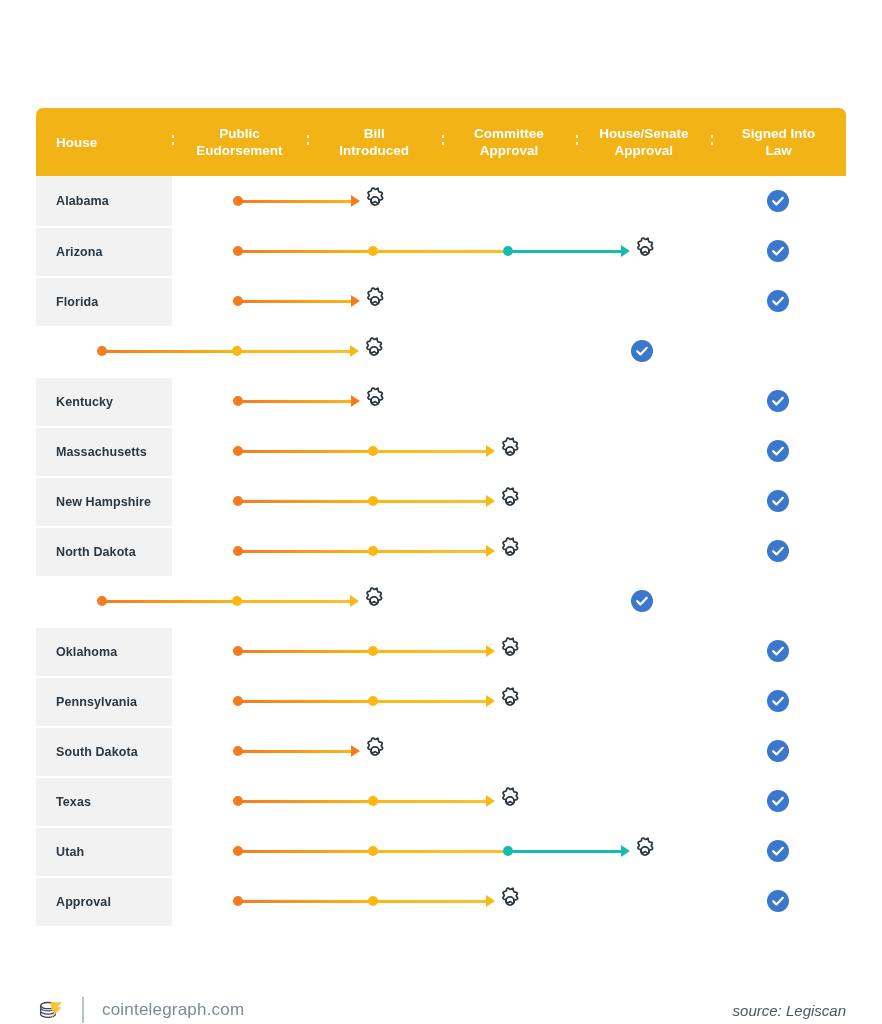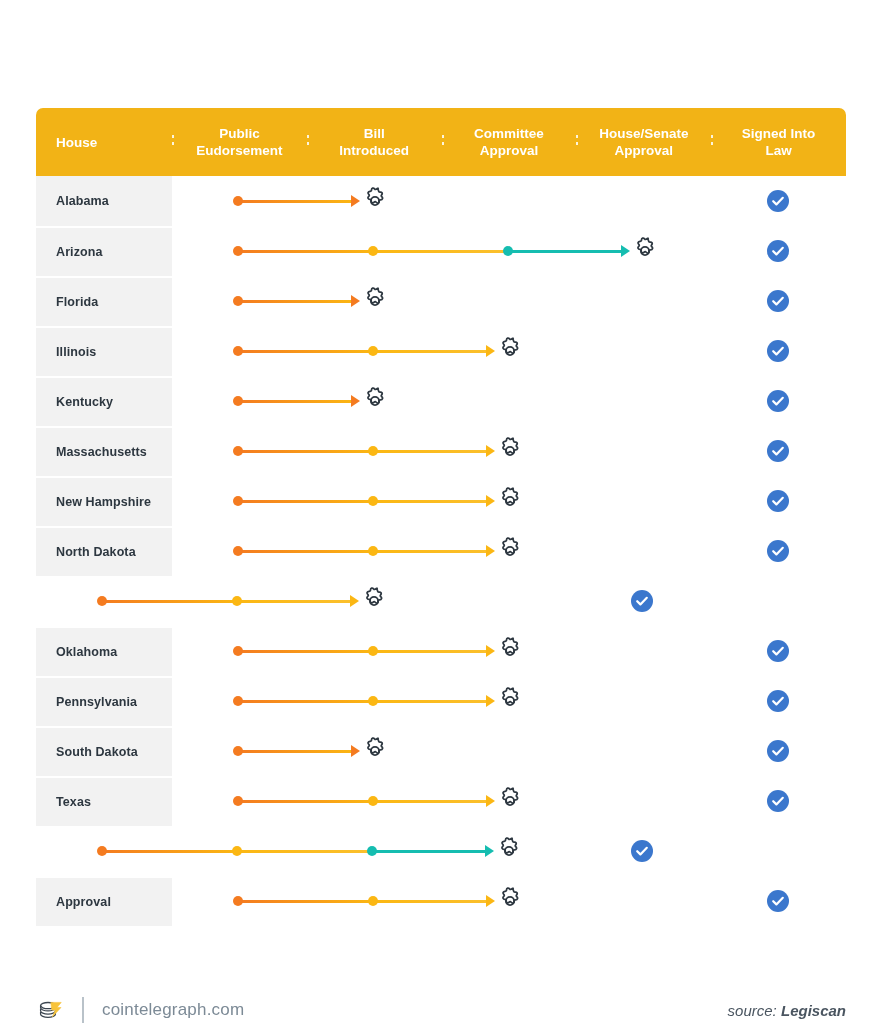--- a/index.html
+++ b/index.html
@@ -197,21 +197,21 @@
   .brand-text {
     font-size: 17px;
     color: #7c8a96;
     letter-spacing: 0.2px;
   }
   .source {
     font-size: 15px;
     font-style: italic;
     color: #4a5560;
   }
-  .source b { font-weight: bold; }
+  .source b { font-weight: normal; }
 </style>
 </head>
 <body>
 
 <div id="page">
 
 
   <div class="table">
 
     <div class="thead">
@@ -300,23 +300,20 @@
               </svg>
             </div>
             <div class="check" style="left: 595px;">
               <svg viewBox="0 0 22 22" xmlns="http://www.w3.org/2000/svg">
                 <path d="M6.2 11.2l3.2 3.2 6.4-6.6" fill="none" stroke="#ffffff" stroke-width="2.2" stroke-linecap="round" stroke-linejoin="round"></path>
               </svg>
             </div>
           </div>
         </div>
         <div class="row">
-          <div class="state-cell">
-            <span class="state-name">Illinois</span>
-          </div>
           <div class="track">
             <div class="seg seg-o" style="left: 66px; width: 135px;"></div>
             <div class="seg seg-y" style="left: 201px; width: 117px;"></div>
             <div class="dot dot-o" style="left: 61px;"></div>
             <div class="dot dot-y" style="left: 196px;"></div>
             <div class="arrow arrow-y" style="left: 314px;"></div>
             <div class="gear" style="left: 324px;">
               <svg viewBox="0 0 24 24" xmlns="http://www.w3.org/2000/svg">
                 <path d="M12 1.6c1 0 1.35.62 1.5 1.25.18.75.72 1.1 1.45.84.62-.22 1.25-.2 1.72.35.47.55.38 1.2.03 1.76-.4.64-.24 1.27.43 1.62.57.3.95.82.83 1.56-.12.73-.68 1.06-1.37 1.15-.75.1-1.13.63-1 1.38.12.68-.03 1.33-.68 1.68-.64.35-1.24.14-1.77-.32-.57-.5-1.22-.44-1.63.2-.38.6-.9.96-1.62.8-.72-.15-1.02-.7-1.1-1.4-.08-.76-.6-1.15-1.35-1.04-.68.1-1.33-.04-1.7-.68-.36-.64-.17-1.25.27-1.8.48-.58.43-1.23-.2-1.63-.6-.38-.98-.9-.83-1.62.15-.73.7-1.03 1.4-1.12.75-.1 1.13-.63 1-1.38-.12-.68.03-1.33.68-1.68.64-.35 1.24-.14 1.77.32.57.5 1.22.44 1.63-.2.32-.5.74-.84 1.34-.84z" fill="none" stroke="#2d3740" stroke-width="1.5" stroke-linejoin="round" transform="rotate(10 12 12)"></path>
                 <circle cx="12" cy="12" r="3.5" fill="none" stroke="#2d3740" stroke-width="1.6"></circle>
@@ -523,20 +520,23 @@
               </svg>
             </div>
             <div class="check" style="left: 595px;">
               <svg viewBox="0 0 22 22" xmlns="http://www.w3.org/2000/svg">
                 <path d="M6.2 11.2l3.2 3.2 6.4-6.6" fill="none" stroke="#ffffff" stroke-width="2.2" stroke-linecap="round" stroke-linejoin="round"></path>
               </svg>
             </div>
           </div>
         </div>
         <div class="row">
+          <div class="state-cell">
+            <span class="state-name">Utah</span>
+          </div>
           <div class="track">
             <div class="seg seg-o" style="left: 66px; width: 135px;"></div>
             <div class="seg seg-y" style="left: 201px; width: 135px;"></div>
             <div class="seg seg-t" style="left: 336px; width: 117px;"></div>
             <div class="dot dot-o" style="left: 61px;"></div>
             <div class="dot dot-y" style="left: 196px;"></div>
             <div class="dot dot-t" style="left: 331px;"></div>
             <div class="arrow arrow-t" style="left: 449px;"></div>
             <div class="gear" style="left: 459px;">
               <svg viewBox="0 0 24 24" xmlns="http://www.w3.org/2000/svg">

